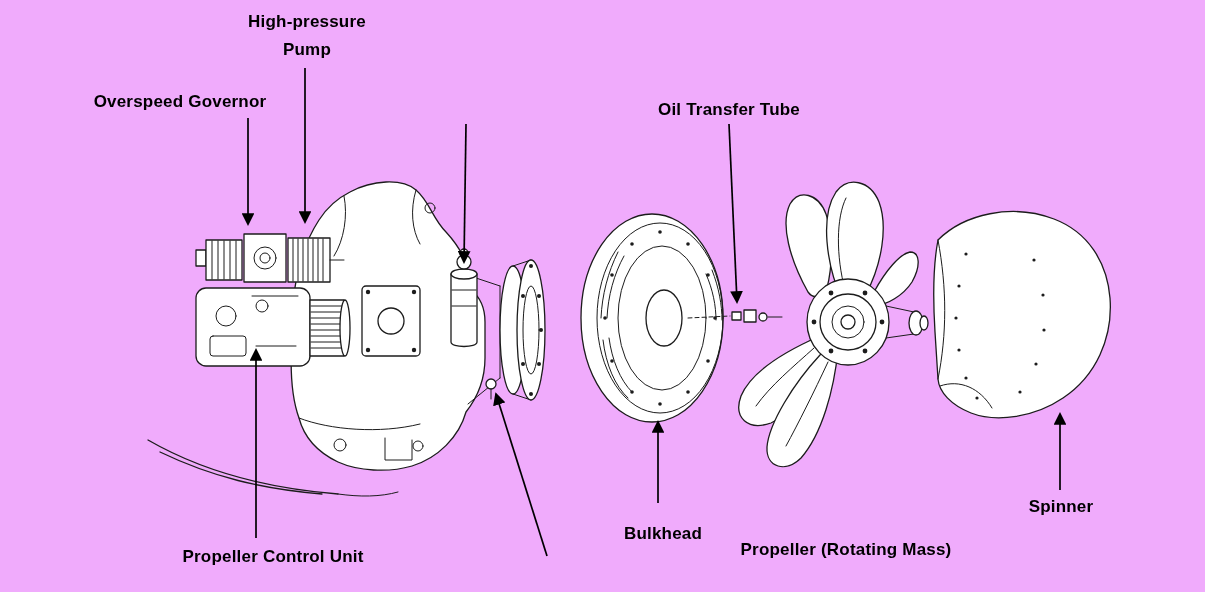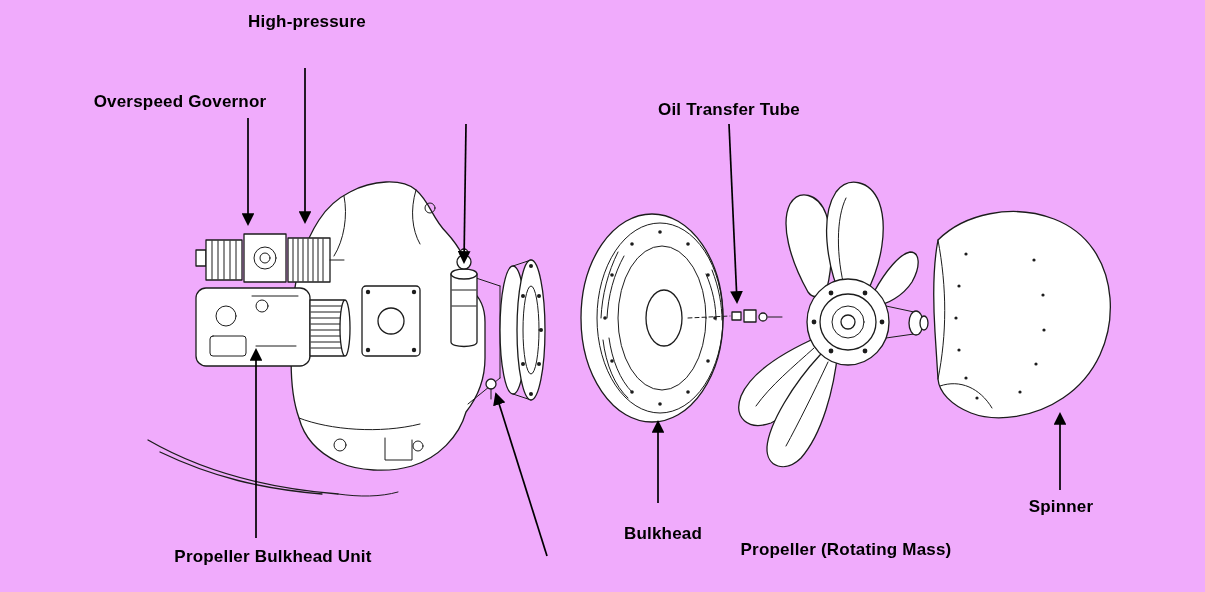--- a/index.html
+++ b/index.html
@@ -213,28 +213,29 @@
     <line class="arrow-line" x1="466" y1="124" x2="464" y2="262" marker-end="url(#arrow)"></line>
     <line class="arrow-line" x1="729" y1="124" x2="737" y2="302" marker-end="url(#arrow)"></line>
     <line class="arrow-line" x1="256" y1="538" x2="256" y2="350" marker-end="url(#arrow)"></line>
     <line class="arrow-line" x1="547" y1="556" x2="496" y2="394" marker-end="url(#arrow)"></line>
     <line class="arrow-line" x1="658" y1="503" x2="658" y2="422" marker-end="url(#arrow)"></line>
     <line class="arrow-line" x1="1060" y1="490" x2="1060" y2="414" marker-end="url(#arrow)"></line>
   </svg>
 
   <div class="lbl" style="left:307px; top:8px;">
     <div>High-pressure</div>
+    <div>Pump</div>
   </div>
 
   <div class="lbl" style="left:180px; top:88px;">Overspeed Governor</div>
 
 
   <div class="lbl" style="left:729px; top:96px;">Oil Transfer Tube</div>
 
-  <div class="lbl" style="left:273px; top:543px;">Propeller Bulkhead Unit</div>
+  <div class="lbl" style="left:273px; top:543px;">Propeller Control Unit</div>
 
 
   <div class="lbl" style="left:663px; top:508px;margin-top:12px;">Bulkhead</div>
 
   <div class="lbl" style="left:846px; top:536px;">Propeller (Rotating Mass)</div>
 
   <div class="lbl" style="left:1061px; top:493px;">Spinner</div>
 
 </div>
 

